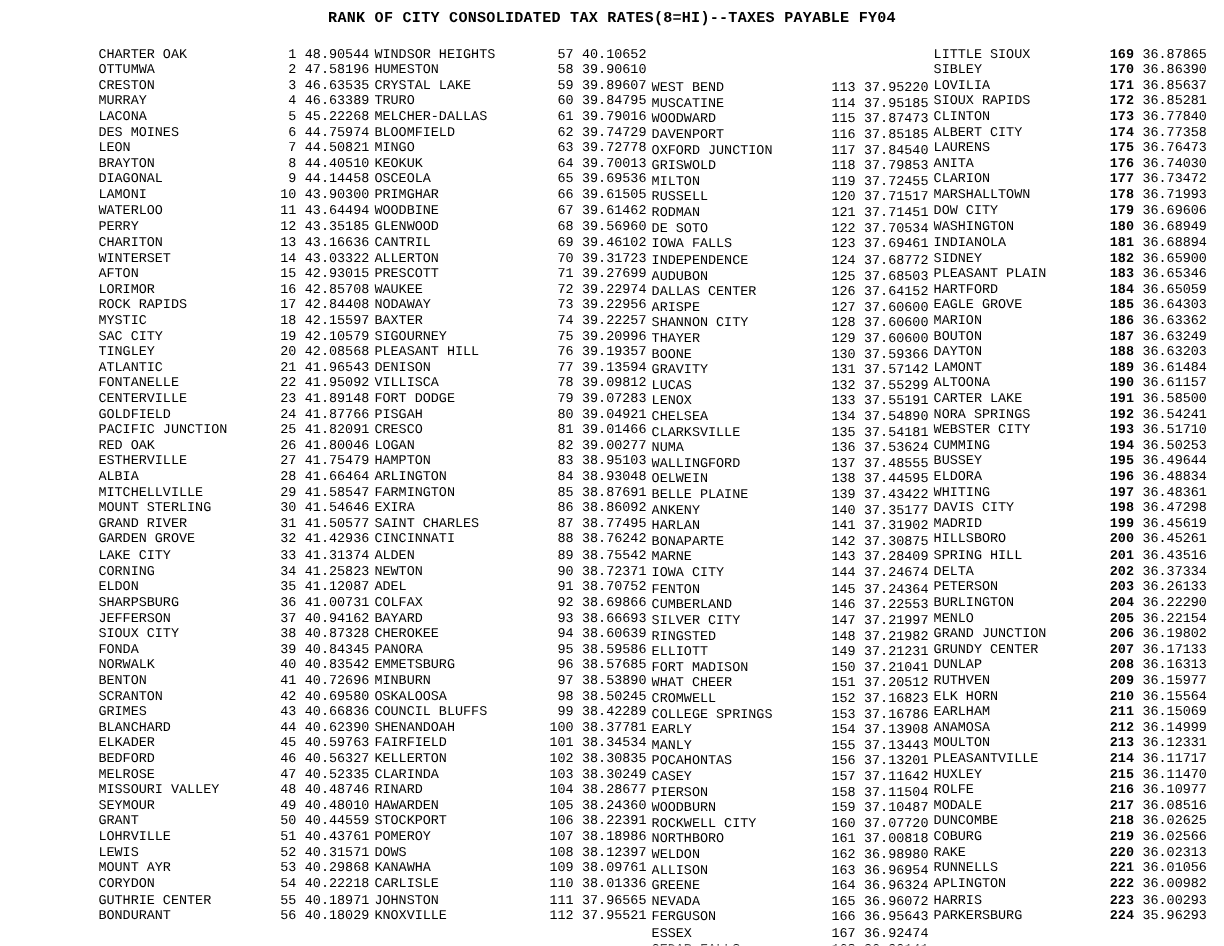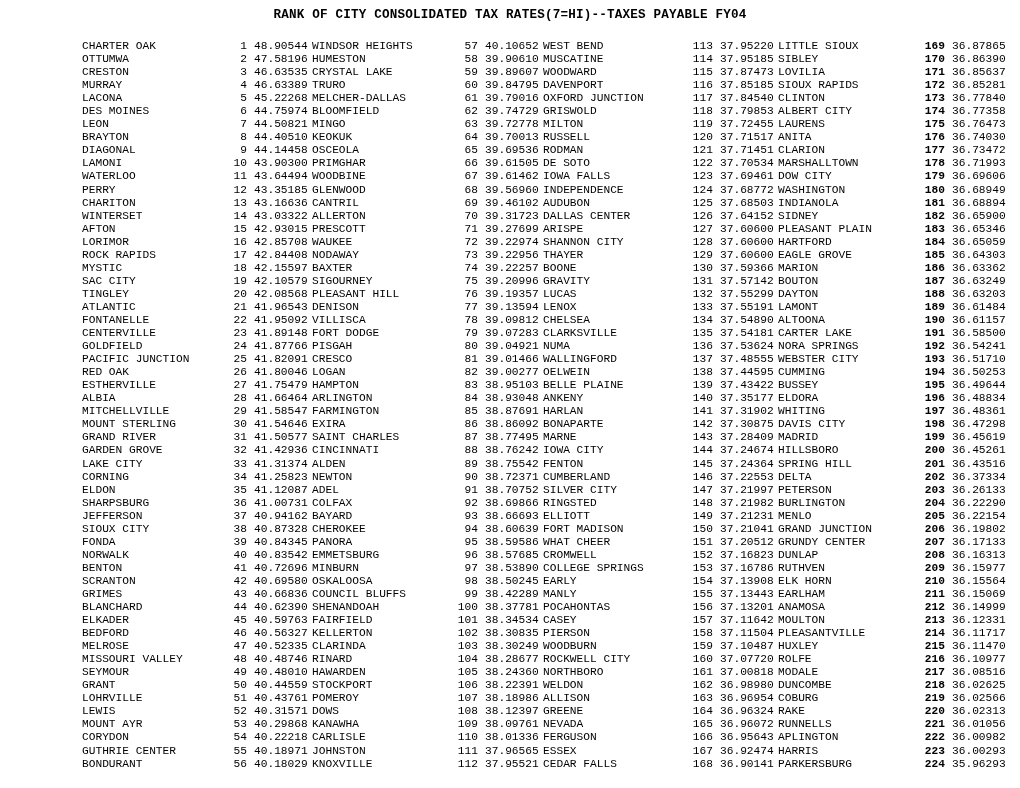--- a/index.html
+++ b/index.html
@@ -71,31 +71,31 @@
     flex: 0 0 auto;
     text-align: right;
     white-space: pre;
     padding-left: 7px;
   }
   
   .col-0 .cell-name { width: 137px; }
   .col-0 .cell-rank { width: 28px; }
   .col-1 .cell-name { width: 138px; }
   .col-1 .cell-rank { width: 28px; }
-  .col-2 .cell-name { width: 142px; }
+  .col-2 .cell-name { width: 142px; margin-top: 28px; }
   .col-2 .cell-rank { width: 28px; }
   .col-3 .cell-name { width: 139px; }
   .col-3 .cell-rank { width: 28px; font-weight: bold; }
 </style>
 </head>
 <body>
 
 <div class="page">
 
-  <h1 class="report-title">RANK OF CITY CONSOLIDATED TAX RATES(7=HI)--TAXES PAYABLE FY04</h1>
+  <h1 class="report-title">RANK OF CITY CONSOLIDATED TAX RATES(8=HI)--TAXES PAYABLE FY04</h1>
 
   <div class="grid">
     <div class="col col-0"><div class="row"><span class="cell-name">CHARTER OAK</span><span class="cell-rank">1</span><span class="cell-rate">48.90544</span></div><div class="row"><span class="cell-name">OTTUMWA</span><span class="cell-rank">2</span><span class="cell-rate">47.58196</span></div><div class="row"><span class="cell-name">CRESTON</span><span class="cell-rank">3</span><span class="cell-rate">46.63535</span></div><div class="row"><span class="cell-name">MURRAY</span><span class="cell-rank">4</span><span class="cell-rate">46.63389</span></div><div class="row"><span class="cell-name">LACONA</span><span class="cell-rank">5</span><span class="cell-rate">45.22268</span></div><div class="row"><span class="cell-name">DES MOINES</span><span class="cell-rank">6</span><span class="cell-rate">44.75974</span></div><div class="row"><span class="cell-name">LEON</span><span class="cell-rank">7</span><span class="cell-rate">44.50821</span></div><div class="row"><span class="cell-name">BRAYTON</span><span class="cell-rank">8</span><span class="cell-rate">44.40510</span></div><div class="row"><span class="cell-name">DIAGONAL</span><span class="cell-rank">9</span><span class="cell-rate">44.14458</span></div><div class="row"><span class="cell-name">LAMONI</span><span class="cell-rank">10</span><span class="cell-rate">43.90300</span></div><div class="row"><span class="cell-name">WATERLOO</span><span class="cell-rank">11</span><span class="cell-rate">43.64494</span></div><div class="row"><span class="cell-name">PERRY</span><span class="cell-rank">12</span><span class="cell-rate">43.35185</span></div><div class="row"><span class="cell-name">CHARITON</span><span class="cell-rank">13</span><span class="cell-rate">43.16636</span></div><div class="row"><span class="cell-name">WINTERSET</span><span class="cell-rank">14</span><span class="cell-rate">43.03322</span></div><div class="row"><span class="cell-name">AFTON</span><span class="cell-rank">15</span><span class="cell-rate">42.93015</span></div><div class="row"><span class="cell-name">LORIMOR</span><span class="cell-rank">16</span><span class="cell-rate">42.85708</span></div><div class="row"><span class="cell-name">ROCK RAPIDS</span><span class="cell-rank">17</span><span class="cell-rate">42.84408</span></div><div class="row"><span class="cell-name">MYSTIC</span><span class="cell-rank">18</span><span class="cell-rate">42.15597</span></div><div class="row"><span class="cell-name">SAC CITY</span><span class="cell-rank">19</span><span class="cell-rate">42.10579</span></div><div class="row"><span class="cell-name">TINGLEY</span><span class="cell-rank">20</span><span class="cell-rate">42.08568</span></div><div class="row"><span class="cell-name">ATLANTIC</span><span class="cell-rank">21</span><span class="cell-rate">41.96543</span></div><div class="row"><span class="cell-name">FONTANELLE</span><span class="cell-rank">22</span><span class="cell-rate">41.95092</span></div><div class="row"><span class="cell-name">CENTERVILLE</span><span class="cell-rank">23</span><span class="cell-rate">41.89148</span></div><div class="row"><span class="cell-name">GOLDFIELD</span><span class="cell-rank">24</span><span class="cell-rate">41.87766</span></div><div class="row"><span class="cell-name">PACIFIC JUNCTION</span><span class="cell-rank">25</span><span class="cell-rate">41.82091</span></div><div class="row"><span class="cell-name">RED OAK</span><span class="cell-rank">26</span><span class="cell-rate">41.80046</span></div><div class="row"><span class="cell-name">ESTHERVILLE</span><span class="cell-rank">27</span><span class="cell-rate">41.75479</span></div><div class="row"><span class="cell-name">ALBIA</span><span class="cell-rank">28</span><span class="cell-rate">41.66464</span></div><div class="row"><span class="cell-name">MITCHELLVILLE</span><span class="cell-rank">29</span><span class="cell-rate">41.58547</span></div><div class="row"><span class="cell-name">MOUNT STERLING</span><span class="cell-rank">30</span><span class="cell-rate">41.54646</span></div><div class="row"><span class="cell-name">GRAND RIVER</span><span class="cell-rank">31</span><span class="cell-rate">41.50577</span></div><div class="row"><span class="cell-name">GARDEN GROVE</span><span class="cell-rank">32</span><span class="cell-rate">41.42936</span></div><div class="row"><span class="cell-name">LAKE CITY</span><span class="cell-rank">33</span><span class="cell-rate">41.31374</span></div><div class="row"><span class="cell-name">CORNING</span><span class="cell-rank">34</span><span class="cell-rate">41.25823</span></div><div class="row"><span class="cell-name">ELDON</span><span class="cell-rank">35</span><span class="cell-rate">41.12087</span></div><div class="row"><span class="cell-name">SHARPSBURG</span><span class="cell-rank">36</span><span class="cell-rate">41.00731</span></div><div class="row"><span class="cell-name">JEFFERSON</span><span class="cell-rank">37</span><span class="cell-rate">40.94162</span></div><div class="row"><span class="cell-name">SIOUX CITY</span><span class="cell-rank">38</span><span class="cell-rate">40.87328</span></div><div class="row"><span class="cell-name">FONDA</span><span class="cell-rank">39</span><span class="cell-rate">40.84345</span></div><div class="row"><span class="cell-name">NORWALK</span><span class="cell-rank">40</span><span class="cell-rate">40.83542</span></div><div class="row"><span class="cell-name">BENTON</span><span class="cell-rank">41</span><span class="cell-rate">40.72696</span></div><div class="row"><span class="cell-name">SCRANTON</span><span class="cell-rank">42</span><span class="cell-rate">40.69580</span></div><div class="row"><span class="cell-name">GRIMES</span><span class="cell-rank">43</span><span class="cell-rate">40.66836</span></div><div class="row"><span class="cell-name">BLANCHARD</span><span class="cell-rank">44</span><span class="cell-rate">40.62390</span></div><div class="row"><span class="cell-name">ELKADER</span><span class="cell-rank">45</span><span class="cell-rate">40.59763</span></div><div class="row"><span class="cell-name">BEDFORD</span><span class="cell-rank">46</span><span class="cell-rate">40.56327</span></div><div class="row"><span class="cell-name">MELROSE</span><span class="cell-rank">47</span><span class="cell-rate">40.52335</span></div><div class="row"><span class="cell-name">MISSOURI VALLEY</span><span class="cell-rank">48</span><span class="cell-rate">40.48746</span></div><div class="row"><span class="cell-name">SEYMOUR</span><span class="cell-rank">49</span><span class="cell-rate">40.48010</span></div><div class="row"><span class="cell-name">GRANT</span><span class="cell-rank">50</span><span class="cell-rate">40.44559</span></div><div class="row"><span class="cell-name">LOHRVILLE</span><span class="cell-rank">51</span><span class="cell-rate">40.43761</span></div><div class="row"><span class="cell-name">LEWIS</span><span class="cell-rank">52</span><span class="cell-rate">40.31571</span></div><div class="row"><span class="cell-name">MOUNT AYR</span><span class="cell-rank">53</span><span class="cell-rate">40.29868</span></div><div class="row"><span class="cell-name">CORYDON</span><span class="cell-rank">54</span><span class="cell-rate">40.22218</span></div><div class="row"><span class="cell-name">GUTHRIE CENTER</span><span class="cell-rank">55</span><span class="cell-rate">40.18971</span></div><div class="row"><span class="cell-name">BONDURANT</span><span class="cell-rank">56</span><span class="cell-rate">40.18029</span></div></div>
     <div class="col col-1"><div class="row"><span class="cell-name">WINDSOR HEIGHTS</span><span class="cell-rank">57</span><span class="cell-rate">40.10652</span></div><div class="row"><span class="cell-name">HUMESTON</span><span class="cell-rank">58</span><span class="cell-rate">39.90610</span></div><div class="row"><span class="cell-name">CRYSTAL LAKE</span><span class="cell-rank">59</span><span class="cell-rate">39.89607</span></div><div class="row"><span class="cell-name">TRURO</span><span class="cell-rank">60</span><span class="cell-rate">39.84795</span></div><div class="row"><span class="cell-name">MELCHER-DALLAS</span><span class="cell-rank">61</span><span class="cell-rate">39.79016</span></div><div class="row"><span class="cell-name">BLOOMFIELD</span><span class="cell-rank">62</span><span class="cell-rate">39.74729</span></div><div class="row"><span class="cell-name">MINGO</span><span class="cell-rank">63</span><span class="cell-rate">39.72778</span></div><div class="row"><span class="cell-name">KEOKUK</span><span class="cell-rank">64</span><span class="cell-rate">39.70013</span></div><div class="row"><span class="cell-name">OSCEOLA</span><span class="cell-rank">65</span><span class="cell-rate">39.69536</span></div><div class="row"><span class="cell-name">PRIMGHAR</span><span class="cell-rank">66</span><span class="cell-rate">39.61505</span></div><div class="row"><span class="cell-name">WOODBINE</span><span class="cell-rank">67</span><span class="cell-rate">39.61462</span></div><div class="row"><span class="cell-name">GLENWOOD</span><span class="cell-rank">68</span><span class="cell-rate">39.56960</span></div><div class="row"><span class="cell-name">CANTRIL</span><span class="cell-rank">69</span><span class="cell-rate">39.46102</span></div><div class="row"><span class="cell-name">ALLERTON</span><span class="cell-rank">70</span><span class="cell-rate">39.31723</span></div><div class="row"><span class="cell-name">PRESCOTT</span><span class="cell-rank">71</span><span class="cell-rate">39.27699</span></div><div class="row"><span class="cell-name">WAUKEE</span><span class="cell-rank">72</span><span class="cell-rate">39.22974</span></div><div class="row"><span class="cell-name">NODAWAY</span><span class="cell-rank">73</span><span class="cell-rate">39.22956</span></div><div class="row"><span class="cell-name">BAXTER</span><span class="cell-rank">74</span><span class="cell-rate">39.22257</span></div><div class="row"><span class="cell-name">SIGOURNEY</span><span class="cell-rank">75</span><span class="cell-rate">39.20996</span></div><div class="row"><span class="cell-name">PLEASANT HILL</span><span class="cell-rank">76</span><span class="cell-rate">39.19357</span></div><div class="row"><span class="cell-name">DENISON</span><span class="cell-rank">77</span><span class="cell-rate">39.13594</span></div><div class="row"><span class="cell-name">VILLISCA</span><span class="cell-rank">78</span><span class="cell-rate">39.09812</span></div><div class="row"><span class="cell-name">FORT DODGE</span><span class="cell-rank">79</span><span class="cell-rate">39.07283</span></div><div class="row"><span class="cell-name">PISGAH</span><span class="cell-rank">80</span><span class="cell-rate">39.04921</span></div><div class="row"><span class="cell-name">CRESCO</span><span class="cell-rank">81</span><span class="cell-rate">39.01466</span></div><div class="row"><span class="cell-name">LOGAN</span><span class="cell-rank">82</span><span class="cell-rate">39.00277</span></div><div class="row"><span class="cell-name">HAMPTON</span><span class="cell-rank">83</span><span class="cell-rate">38.95103</span></div><div class="row"><span class="cell-name">ARLINGTON</span><span class="cell-rank">84</span><span class="cell-rate">38.93048</span></div><div class="row"><span class="cell-name">FARMINGTON</span><span class="cell-rank">85</span><span class="cell-rate">38.87691</span></div><div class="row"><span class="cell-name">EXIRA</span><span class="cell-rank">86</span><span class="cell-rate">38.86092</span></div><div class="row"><span class="cell-name">SAINT CHARLES</span><span class="cell-rank">87</span><span class="cell-rate">38.77495</span></div><div class="row"><span class="cell-name">CINCINNATI</span><span class="cell-rank">88</span><span class="cell-rate">38.76242</span></div><div class="row"><span class="cell-name">ALDEN</span><span class="cell-rank">89</span><span class="cell-rate">38.75542</span></div><div class="row"><span class="cell-name">NEWTON</span><span class="cell-rank">90</span><span class="cell-rate">38.72371</span></div><div class="row"><span class="cell-name">ADEL</span><span class="cell-rank">91</span><span class="cell-rate">38.70752</span></div><div class="row"><span class="cell-name">COLFAX</span><span class="cell-rank">92</span><span class="cell-rate">38.69866</span></div><div class="row"><span class="cell-name">BAYARD</span><span class="cell-rank">93</span><span class="cell-rate">38.66693</span></div><div class="row"><span class="cell-name">CHEROKEE</span><span class="cell-rank">94</span><span class="cell-rate">38.60639</span></div><div class="row"><span class="cell-name">PANORA</span><span class="cell-rank">95</span><span class="cell-rate">38.59586</span></div><div class="row"><span class="cell-name">EMMETSBURG</span><span class="cell-rank">96</span><span class="cell-rate">38.57685</span></div><div class="row"><span class="cell-name">MINBURN</span><span class="cell-rank">97</span><span class="cell-rate">38.53890</span></div><div class="row"><span class="cell-name">OSKALOOSA</span><span class="cell-rank">98</span><span class="cell-rate">38.50245</span></div><div class="row"><span class="cell-name">COUNCIL BLUFFS</span><span class="cell-rank">99</span><span class="cell-rate">38.42289</span></div><div class="row"><span class="cell-name">SHENANDOAH</span><span class="cell-rank">100</span><span class="cell-rate">38.37781</span></div><div class="row"><span class="cell-name">FAIRFIELD</span><span class="cell-rank">101</span><span class="cell-rate">38.34534</span></div><div class="row"><span class="cell-name">KELLERTON</span><span class="cell-rank">102</span><span class="cell-rate">38.30835</span></div><div class="row"><span class="cell-name">CLARINDA</span><span class="cell-rank">103</span><span class="cell-rate">38.30249</span></div><div class="row"><span class="cell-name">RINARD</span><span class="cell-rank">104</span><span class="cell-rate">38.28677</span></div><div class="row"><span class="cell-name">HAWARDEN</span><span class="cell-rank">105</span><span class="cell-rate">38.24360</span></div><div class="row"><span class="cell-name">STOCKPORT</span><span class="cell-rank">106</span><span class="cell-rate">38.22391</span></div><div class="row"><span class="cell-name">POMEROY</span><span class="cell-rank">107</span><span class="cell-rate">38.18986</span></div><div class="row"><span class="cell-name">DOWS</span><span class="cell-rank">108</span><span class="cell-rate">38.12397</span></div><div class="row"><span class="cell-name">KANAWHA</span><span class="cell-rank">109</span><span class="cell-rate">38.09761</span></div><div class="row"><span class="cell-name">CARLISLE</span><span class="cell-rank">110</span><span class="cell-rate">38.01336</span></div><div class="row"><span class="cell-name">JOHNSTON</span><span class="cell-rank">111</span><span class="cell-rate">37.96565</span></div><div class="row"><span class="cell-name">KNOXVILLE</span><span class="cell-rank">112</span><span class="cell-rate">37.95521</span></div></div>
     <div class="col col-2"><div class="row"><span class="cell-name">WEST BEND</span><span class="cell-rank">113</span><span class="cell-rate">37.95220</span></div><div class="row"><span class="cell-name">MUSCATINE</span><span class="cell-rank">114</span><span class="cell-rate">37.95185</span></div><div class="row"><span class="cell-name">WOODWARD</span><span class="cell-rank">115</span><span class="cell-rate">37.87473</span></div><div class="row"><span class="cell-name">DAVENPORT</span><span class="cell-rank">116</span><span class="cell-rate">37.85185</span></div><div class="row"><span class="cell-name">OXFORD JUNCTION</span><span class="cell-rank">117</span><span class="cell-rate">37.84540</span></div><div class="row"><span class="cell-name">GRISWOLD</span><span class="cell-rank">118</span><span class="cell-rate">37.79853</span></div><div class="row"><span class="cell-name">MILTON</span><span class="cell-rank">119</span><span class="cell-rate">37.72455</span></div><div class="row"><span class="cell-name">RUSSELL</span><span class="cell-rank">120</span><span class="cell-rate">37.71517</span></div><div class="row"><span class="cell-name">RODMAN</span><span class="cell-rank">121</span><span class="cell-rate">37.71451</span></div><div class="row"><span class="cell-name">DE SOTO</span><span class="cell-rank">122</span><span class="cell-rate">37.70534</span></div><div class="row"><span class="cell-name">IOWA FALLS</span><span class="cell-rank">123</span><span class="cell-rate">37.69461</span></div><div class="row"><span class="cell-name">INDEPENDENCE</span><span class="cell-rank">124</span><span class="cell-rate">37.68772</span></div><div class="row"><span class="cell-name">AUDUBON</span><span class="cell-rank">125</span><span class="cell-rate">37.68503</span></div><div class="row"><span class="cell-name">DALLAS CENTER</span><span class="cell-rank">126</span><span class="cell-rate">37.64152</span></div><div class="row"><span class="cell-name">ARISPE</span><span class="cell-rank">127</span><span class="cell-rate">37.60600</span></div><div class="row"><span class="cell-name">SHANNON CITY</span><span class="cell-rank">128</span><span class="cell-rate">37.60600</span></div><div class="row"><span class="cell-name">THAYER</span><span class="cell-rank">129</span><span class="cell-rate">37.60600</span></div><div class="row"><span class="cell-name">BOONE</span><span class="cell-rank">130</span><span class="cell-rate">37.59366</span></div><div class="row"><span class="cell-name">GRAVITY</span><span class="cell-rank">131</span><span class="cell-rate">37.57142</span></div><div class="row"><span class="cell-name">LUCAS</span><span class="cell-rank">132</span><span class="cell-rate">37.55299</span></div><div class="row"><span class="cell-name">LENOX</span><span class="cell-rank">133</span><span class="cell-rate">37.55191</span></div><div class="row"><span class="cell-name">CHELSEA</span><span class="cell-rank">134</span><span class="cell-rate">37.54890</span></div><div class="row"><span class="cell-name">CLARKSVILLE</span><span class="cell-rank">135</span><span class="cell-rate">37.54181</span></div><div class="row"><span class="cell-name">NUMA</span><span class="cell-rank">136</span><span class="cell-rate">37.53624</span></div><div class="row"><span class="cell-name">WALLINGFORD</span><span class="cell-rank">137</span><span class="cell-rate">37.48555</span></div><div class="row"><span class="cell-name">OELWEIN</span><span class="cell-rank">138</span><span class="cell-rate">37.44595</span></div><div class="row"><span class="cell-name">BELLE PLAINE</span><span class="cell-rank">139</span><span class="cell-rate">37.43422</span></div><div class="row"><span class="cell-name">ANKENY</span><span class="cell-rank">140</span><span class="cell-rate">37.35177</span></div><div class="row"><span class="cell-name">HARLAN</span><span class="cell-rank">141</span><span class="cell-rate">37.31902</span></div><div class="row"><span class="cell-name">BONAPARTE</span><span class="cell-rank">142</span><span class="cell-rate">37.30875</span></div><div class="row"><span class="cell-name">MARNE</span><span class="cell-rank">143</span><span class="cell-rate">37.28409</span></div><div class="row"><span class="cell-name">IOWA CITY</span><span class="cell-rank">144</span><span class="cell-rate">37.24674</span></div><div class="row"><span class="cell-name">FENTON</span><span class="cell-rank">145</span><span class="cell-rate">37.24364</span></div><div class="row"><span class="cell-name">CUMBERLAND</span><span class="cell-rank">146</span><span class="cell-rate">37.22553</span></div><div class="row"><span class="cell-name">SILVER CITY</span><span class="cell-rank">147</span><span class="cell-rate">37.21997</span></div><div class="row"><span class="cell-name">RINGSTED</span><span class="cell-rank">148</span><span class="cell-rate">37.21982</span></div><div class="row"><span class="cell-name">ELLIOTT</span><span class="cell-rank">149</span><span class="cell-rate">37.21231</span></div><div class="row"><span class="cell-name">FORT MADISON</span><span class="cell-rank">150</span><span class="cell-rate">37.21041</span></div><div class="row"><span class="cell-name">WHAT CHEER</span><span class="cell-rank">151</span><span class="cell-rate">37.20512</span></div><div class="row"><span class="cell-name">CROMWELL</span><span class="cell-rank">152</span><span class="cell-rate">37.16823</span></div><div class="row"><span class="cell-name">COLLEGE SPRINGS</span><span class="cell-rank">153</span><span class="cell-rate">37.16786</span></div><div class="row"><span class="cell-name">EARLY</span><span class="cell-rank">154</span><span class="cell-rate">37.13908</span></div><div class="row"><span class="cell-name">MANLY</span><span class="cell-rank">155</span><span class="cell-rate">37.13443</span></div><div class="row"><span class="cell-name">POCAHONTAS</span><span class="cell-rank">156</span><span class="cell-rate">37.13201</span></div><div class="row"><span class="cell-name">CASEY</span><span class="cell-rank">157</span><span class="cell-rate">37.11642</span></div><div class="row"><span class="cell-name">PIERSON</span><span class="cell-rank">158</span><span class="cell-rate">37.11504</span></div><div class="row"><span class="cell-name">WOODBURN</span><span class="cell-rank">159</span><span class="cell-rate">37.10487</span></div><div class="row"><span class="cell-name">ROCKWELL CITY</span><span class="cell-rank">160</span><span class="cell-rate">37.07720</span></div><div class="row"><span class="cell-name">NORTHBORO</span><span class="cell-rank">161</span><span class="cell-rate">37.00818</span></div><div class="row"><span class="cell-name">WELDON</span><span class="cell-rank">162</span><span class="cell-rate">36.98980</span></div><div class="row"><span class="cell-name">ALLISON</span><span class="cell-rank">163</span><span class="cell-rate">36.96954</span></div><div class="row"><span class="cell-name">GREENE</span><span class="cell-rank">164</span><span class="cell-rate">36.96324</span></div><div class="row"><span class="cell-name">NEVADA</span><span class="cell-rank">165</span><span class="cell-rate">36.96072</span></div><div class="row"><span class="cell-name">FERGUSON</span><span class="cell-rank">166</span><span class="cell-rate">36.95643</span></div><div class="row"><span class="cell-name">ESSEX</span><span class="cell-rank">167</span><span class="cell-rate">36.92474</span></div><div class="row"><span class="cell-name">CEDAR FALLS</span><span class="cell-rank">168</span><span class="cell-rate">36.90141</span></div></div>
     <div class="col col-3"><div class="row"><span class="cell-name">LITTLE SIOUX</span><span class="cell-rank">169</span><span class="cell-rate">36.87865</span></div><div class="row"><span class="cell-name">SIBLEY</span><span class="cell-rank">170</span><span class="cell-rate">36.86390</span></div><div class="row"><span class="cell-name">LOVILIA</span><span class="cell-rank">171</span><span class="cell-rate">36.85637</span></div><div class="row"><span class="cell-name">SIOUX RAPIDS</span><span class="cell-rank">172</span><span class="cell-rate">36.85281</span></div><div class="row"><span class="cell-name">CLINTON</span><span class="cell-rank">173</span><span class="cell-rate">36.77840</span></div><div class="row"><span class="cell-name">ALBERT CITY</span><span class="cell-rank">174</span><span class="cell-rate">36.77358</span></div><div class="row"><span class="cell-name">LAURENS</span><span class="cell-rank">175</span><span class="cell-rate">36.76473</span></div><div class="row"><span class="cell-name">ANITA</span><span class="cell-rank">176</span><span class="cell-rate">36.74030</span></div><div class="row"><span class="cell-name">CLARION</span><span class="cell-rank">177</span><span class="cell-rate">36.73472</span></div><div class="row"><span class="cell-name">MARSHALLTOWN</span><span class="cell-rank">178</span><span class="cell-rate">36.71993</span></div><div class="row"><span class="cell-name">DOW CITY</span><span class="cell-rank">179</span><span class="cell-rate">36.69606</span></div><div class="row"><span class="cell-name">WASHINGTON</span><span class="cell-rank">180</span><span class="cell-rate">36.68949</span></div><div class="row"><span class="cell-name">INDIANOLA</span><span class="cell-rank">181</span><span class="cell-rate">36.68894</span></div><div class="row"><span class="cell-name">SIDNEY</span><span class="cell-rank">182</span><span class="cell-rate">36.65900</span></div><div class="row"><span class="cell-name">PLEASANT PLAIN</span><span class="cell-rank">183</span><span class="cell-rate">36.65346</span></div><div class="row"><span class="cell-name">HARTFORD</span><span class="cell-rank">184</span><span class="cell-rate">36.65059</span></div><div class="row"><span class="cell-name">EAGLE GROVE</span><span class="cell-rank">185</span><span class="cell-rate">36.64303</span></div><div class="row"><span class="cell-name">MARION</span><span class="cell-rank">186</span><span class="cell-rate">36.63362</span></div><div class="row"><span class="cell-name">BOUTON</span><span class="cell-rank">187</span><span class="cell-rate">36.63249</span></div><div class="row"><span class="cell-name">DAYTON</span><span class="cell-rank">188</span><span class="cell-rate">36.63203</span></div><div class="row"><span class="cell-name">LAMONT</span><span class="cell-rank">189</span><span class="cell-rate">36.61484</span></div><div class="row"><span class="cell-name">ALTOONA</span><span class="cell-rank">190</span><span class="cell-rate">36.61157</span></div><div class="row"><span class="cell-name">CARTER LAKE</span><span class="cell-rank">191</span><span class="cell-rate">36.58500</span></div><div class="row"><span class="cell-name">NORA SPRINGS</span><span class="cell-rank">192</span><span class="cell-rate">36.54241</span></div><div class="row"><span class="cell-name">WEBSTER CITY</span><span class="cell-rank">193</span><span class="cell-rate">36.51710</span></div><div class="row"><span class="cell-name">CUMMING</span><span class="cell-rank">194</span><span class="cell-rate">36.50253</span></div><div class="row"><span class="cell-name">BUSSEY</span><span class="cell-rank">195</span><span class="cell-rate">36.49644</span></div><div class="row"><span class="cell-name">ELDORA</span><span class="cell-rank">196</span><span class="cell-rate">36.48834</span></div><div class="row"><span class="cell-name">WHITING</span><span class="cell-rank">197</span><span class="cell-rate">36.48361</span></div><div class="row"><span class="cell-name">DAVIS CITY</span><span class="cell-rank">198</span><span class="cell-rate">36.47298</span></div><div class="row"><span class="cell-name">MADRID</span><span class="cell-rank">199</span><span class="cell-rate">36.45619</span></div><div class="row"><span class="cell-name">HILLSBORO</span><span class="cell-rank">200</span><span class="cell-rate">36.45261</span></div><div class="row"><span class="cell-name">SPRING HILL</span><span class="cell-rank">201</span><span class="cell-rate">36.43516</span></div><div class="row"><span class="cell-name">DELTA</span><span class="cell-rank">202</span><span class="cell-rate">36.37334</span></div><div class="row"><span class="cell-name">PETERSON</span><span class="cell-rank">203</span><span class="cell-rate">36.26133</span></div><div class="row"><span class="cell-name">BURLINGTON</span><span class="cell-rank">204</span><span class="cell-rate">36.22290</span></div><div class="row"><span class="cell-name">MENLO</span><span class="cell-rank">205</span><span class="cell-rate">36.22154</span></div><div class="row"><span class="cell-name">GRAND JUNCTION</span><span class="cell-rank">206</span><span class="cell-rate">36.19802</span></div><div class="row"><span class="cell-name">GRUNDY CENTER</span><span class="cell-rank">207</span><span class="cell-rate">36.17133</span></div><div class="row"><span class="cell-name">DUNLAP</span><span class="cell-rank">208</span><span class="cell-rate">36.16313</span></div><div class="row"><span class="cell-name">RUTHVEN</span><span class="cell-rank">209</span><span class="cell-rate">36.15977</span></div><div class="row"><span class="cell-name">ELK HORN</span><span class="cell-rank">210</span><span class="cell-rate">36.15564</span></div><div class="row"><span class="cell-name">EARLHAM</span><span class="cell-rank">211</span><span class="cell-rate">36.15069</span></div><div class="row"><span class="cell-name">ANAMOSA</span><span class="cell-rank">212</span><span class="cell-rate">36.14999</span></div><div class="row"><span class="cell-name">MOULTON</span><span class="cell-rank">213</span><span class="cell-rate">36.12331</span></div><div class="row"><span class="cell-name">PLEASANTVILLE</span><span class="cell-rank">214</span><span class="cell-rate">36.11717</span></div><div class="row"><span class="cell-name">HUXLEY</span><span class="cell-rank">215</span><span class="cell-rate">36.11470</span></div><div class="row"><span class="cell-name">ROLFE</span><span class="cell-rank">216</span><span class="cell-rate">36.10977</span></div><div class="row"><span class="cell-name">MODALE</span><span class="cell-rank">217</span><span class="cell-rate">36.08516</span></div><div class="row"><span class="cell-name">DUNCOMBE</span><span class="cell-rank">218</span><span class="cell-rate">36.02625</span></div><div class="row"><span class="cell-name">COBURG</span><span class="cell-rank">219</span><span class="cell-rate">36.02566</span></div><div class="row"><span class="cell-name">RAKE</span><span class="cell-rank">220</span><span class="cell-rate">36.02313</span></div><div class="row"><span class="cell-name">RUNNELLS</span><span class="cell-rank">221</span><span class="cell-rate">36.01056</span></div><div class="row"><span class="cell-name">APLINGTON</span><span class="cell-rank">222</span><span class="cell-rate">36.00982</span></div><div class="row"><span class="cell-name">HARRIS</span><span class="cell-rank">223</span><span class="cell-rate">36.00293</span></div><div class="row"><span class="cell-name">PARKERSBURG</span><span class="cell-rank">224</span><span class="cell-rate">35.96293</span></div></div>
   </div>
 
 </div>
 

